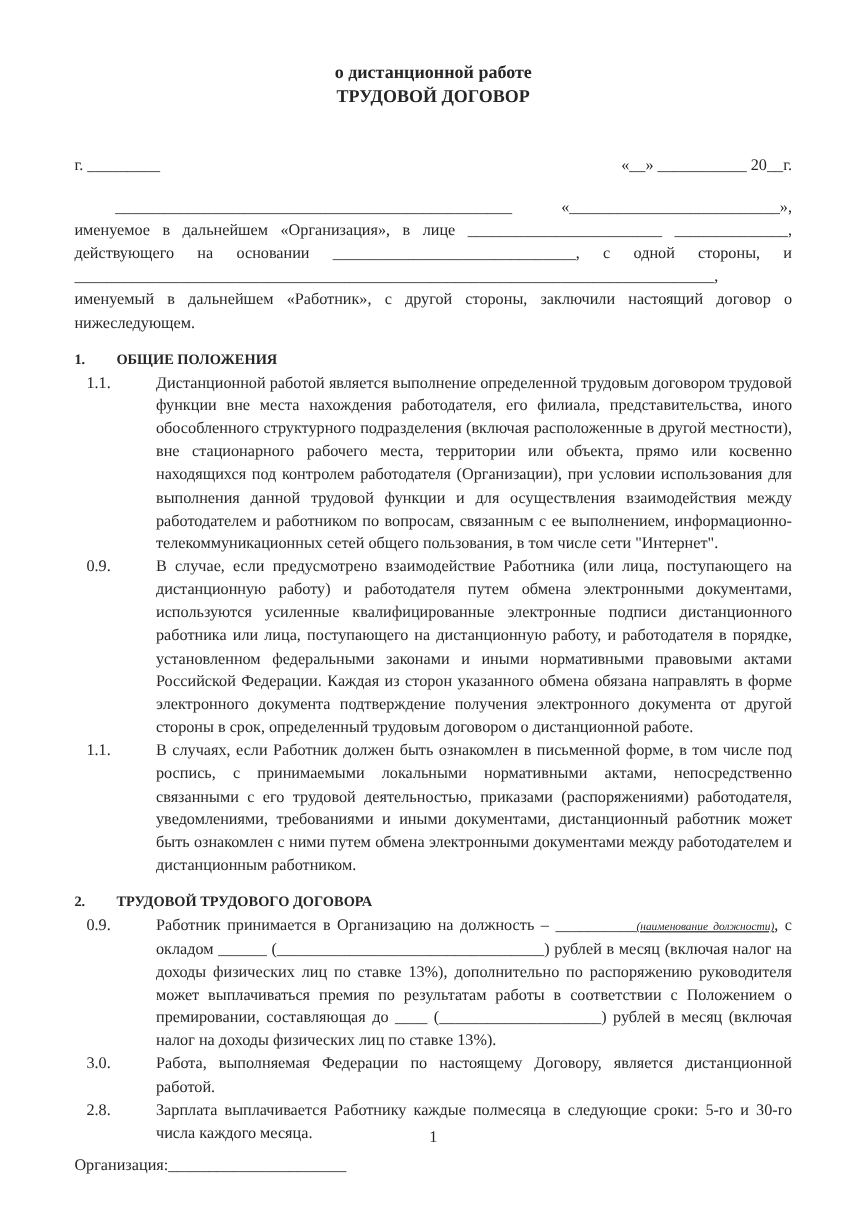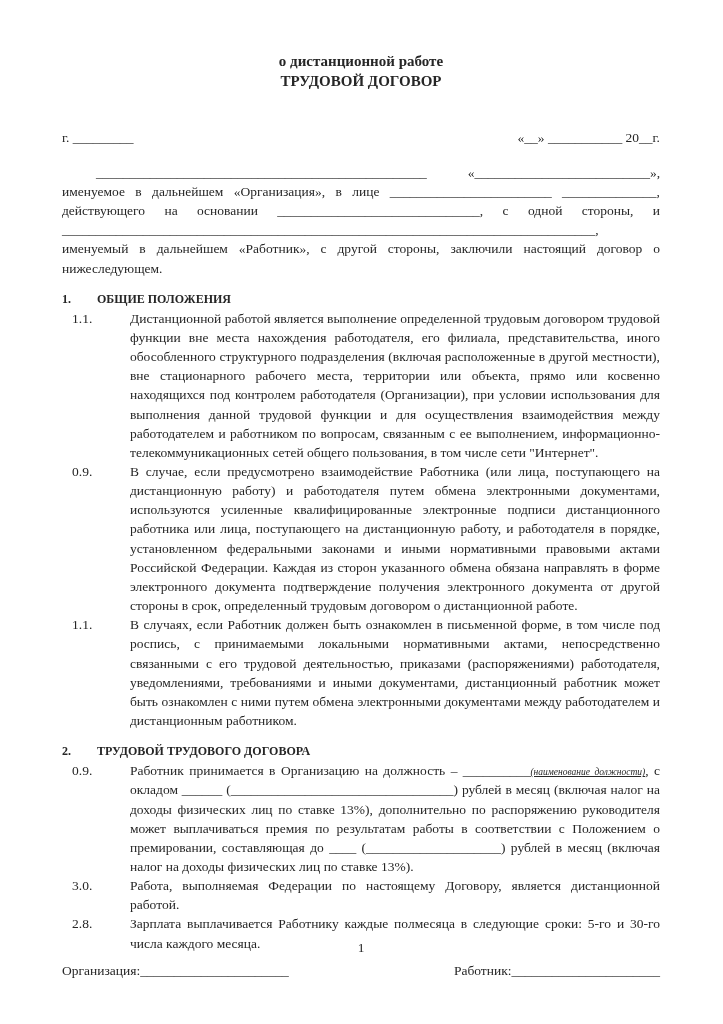--- a/index.html
+++ b/index.html
@@ -75,21 +75,20 @@
     left: 62px;
     right: 63px;
     bottom: 44px;
   }
   .page-num {
     text-align: center;
     margin-bottom: 4px;
   }
   .sig-row {
     display: flex;
-    justify-content: space-between;
     font-family: Liberation Serif, serif;
   }
 </style>
 </head>
 <body>
 
 <div class="page">
   <div class="content">
 
     <div class="title-block">
@@ -141,16 +140,15 @@
       <div class="clause-num">2.8.</div>
       <div class="clause-body">Зарплата выплачивается Работнику каждые полмесяца в следующие сроки: 5-го и 30-го числа каждого месяца.</div>
     </div>
 
   </div>
 
   <div class="footer">
     <div class="page-num">1</div>
     <div class="sig-row">
       <span>Организация:______________________</span>
-      <span>Работник:______________________</span>
     </div>
   </div>
 </div>
 
 </body></html>

